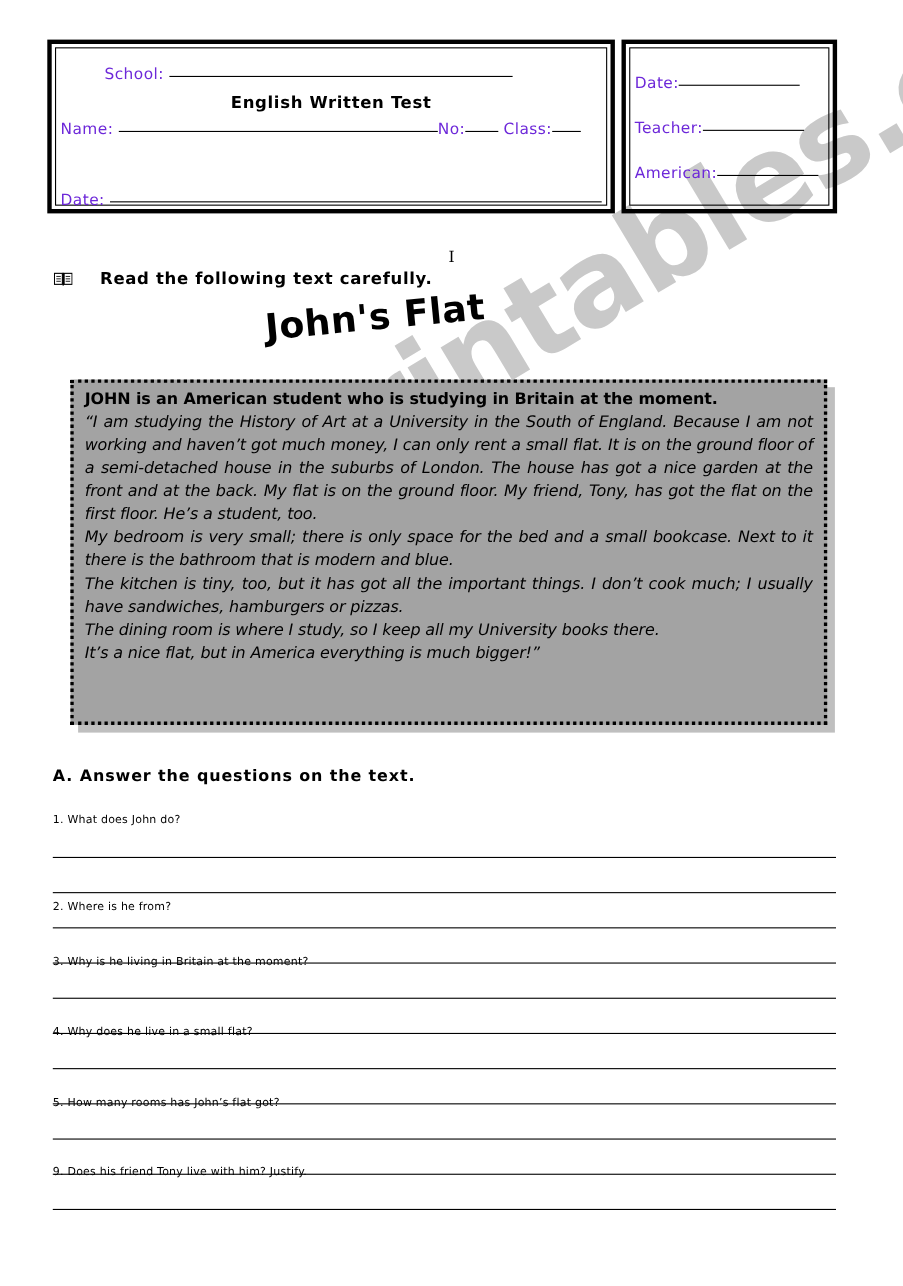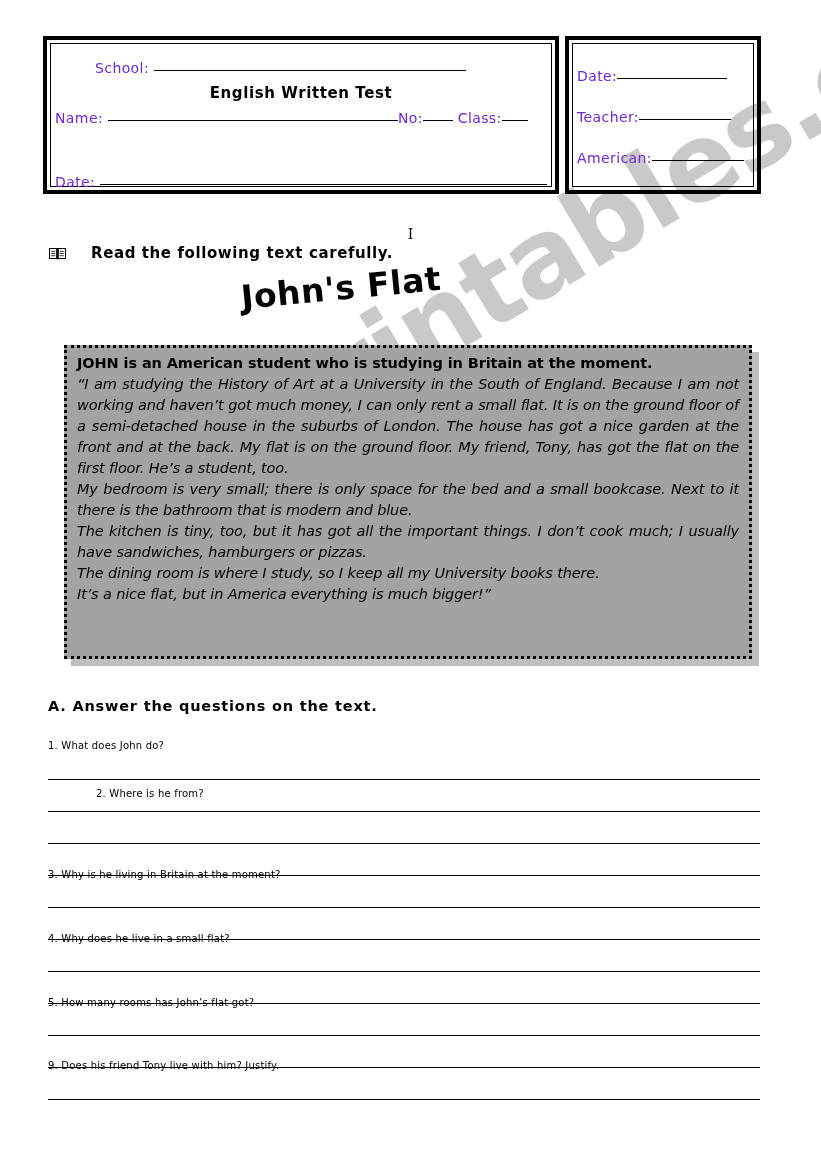--- a/index.html
+++ b/index.html
@@ -280,21 +280,21 @@
     <p class="body last">The dining room is where I study, so I keep all my University books there.</p>
     <p class="body last">It’s a nice flat, but in America everything is much bigger!”</p>
   </div>
 
   <div class="qheading" style="top:698px;">A.  Answer the questions on the text.</div>
 
   <div class="qtext" style="top:740px;">1. What does John do?</div>
   <div class="ansline" style="top:779px;"></div>
   <div class="ansline" style="top:811px;"></div>
 
-  <div class="qtext" style="top:788px;margin-left:48px;">2. Where is he from?</div>
+  <div class="qtext" style="top:819px;">2. Where is he from?</div>
   <div class="ansline" style="top:843px;"></div>
   <div class="ansline" style="top:875px;"></div>
 
   <div class="qtext" style="top:869px;">3. Why is he living in Britain at the moment?</div>
   <div class="ansline" style="top:907px;"></div>
   <div class="ansline" style="top:939px;"></div>
 
   <div class="qtext" style="top:933px;">4. Why does he live in a small flat?</div>
   <div class="ansline" style="top:971px;"></div>
   <div class="ansline" style="top:1003px;"></div>

